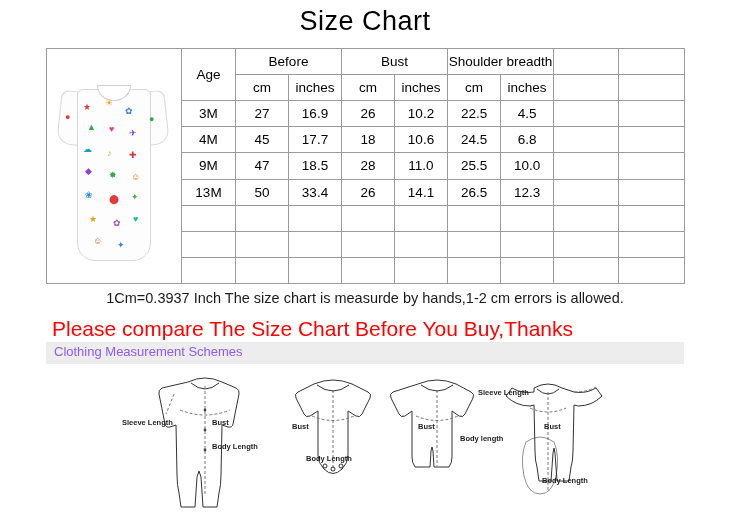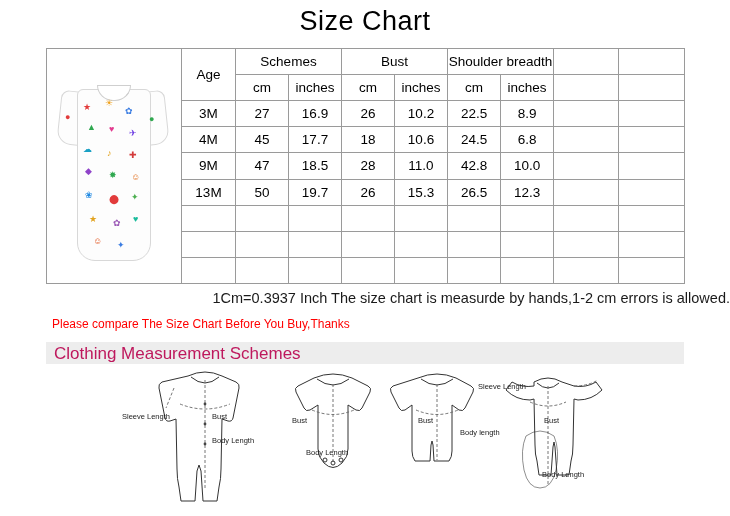--- a/index.html
+++ b/index.html
@@ -104,58 +104,59 @@
   .dd {
     position: absolute;
     font-size: 9px;
     line-height: 9px;
   }
   .caption1 {
     position: absolute;
     left: 0;
     right: 0;
     top: 290px;
-    text-align: right;
+    text-align: center;
     font-size: 14.5px;
     color: #1a1a1a;
   }
   .caption2 {
     position: absolute;
     left: 52px;
     top: 317px;
-    font-size: 12px;
+    font-size: 21px;
     color: #ff0000;
   }
   .schemes-bar {
     position: absolute;
     left: 46px;
     top: 342px;
     width: 638px;
     height: 22px;
     background: #ededed;
   }
   .schemes-bar span {
     position: absolute;
     left: 8px;
     top: 2px;
-    font-size: 17px;
-    color: #be185d;
+    font-size: 13px;
+    color: #8b5cf6;
   }
   .schemes-area {
     position: absolute;
     left: 0;
     top: 364px;
     width: 730px;
     height: 152px;
     background: #fff;
   }
   .garment {
     position: absolute;
-    top: 0;
+    top: 6px;
     height: 140px;
+    font-weight: bold;
   }
   .g1 { left: 150px; width: 110px; }
   .g2 { left: 278px; width: 110px; }
   .g3 { left: 382px; width: 110px; }
   .g4 { left: 500px; width: 120px; }
   .lbl {
     position: absolute;
     font-size: 7.5px;
     color: #222;
     white-space: nowrap;
@@ -214,21 +215,21 @@
                   <span class="dd" style="left:74px;top:148px;color:#1abc9c;">♥</span>
                   <span class="dd" style="left:34px;top:170px;color:#e2551e;">☺</span>
                   <span class="dd" style="left:58px;top:174px;color:#3b7de2;">✦</span>
                   <span class="dd" style="left:6px;top:46px;color:#e23b3b;">●</span>
                   <span class="dd" style="left:90px;top:48px;color:#2fa84f;">●</span>
                 </div>
               </div>
             </div>
           </td>
           <td rowspan="2">Age</td>
-          <td colspan="2">Schemes</td>
+          <td colspan="2">Before</td>
           <td colspan="2">Bust</td>
           <td colspan="2">Shoulder breadth</td>
           <td></td>
           <td></td>
         </tr>
         <tr>
           <td>cm</td>
           <td>inches</td>
           <td>cm</td>
           <td>inches</td>
@@ -238,52 +239,52 @@
           <td></td>
         </tr>
 
         <tr>
           <td>3M</td>
           <td>27</td>
           <td>16.9</td>
           <td>26</td>
           <td>10.2</td>
           <td>22.5</td>
-          <td>8.9</td>
+          <td>4.5</td>
           <td></td>
           <td></td>
         </tr>
         <tr>
           <td>4M</td>
           <td>45</td>
           <td>17.7</td>
           <td>18</td>
           <td>10.6</td>
           <td>24.5</td>
           <td>6.8</td>
           <td></td>
           <td></td>
         </tr>
         <tr>
           <td>9M</td>
           <td>47</td>
           <td>18.5</td>
           <td>28</td>
           <td>11.0</td>
-          <td>42.8</td>
+          <td>25.5</td>
           <td>10.0</td>
           <td></td>
           <td></td>
         </tr>
         <tr>
           <td>13M</td>
           <td>50</td>
-          <td>19.7</td>
+          <td>33.4</td>
           <td>26</td>
-          <td>15.3</td>
+          <td>14.1</td>
           <td>26.5</td>
           <td>12.3</td>
           <td></td>
           <td></td>
         </tr>
         <tr>
           <td></td>
           <td></td>
           <td></td>
           <td></td>

